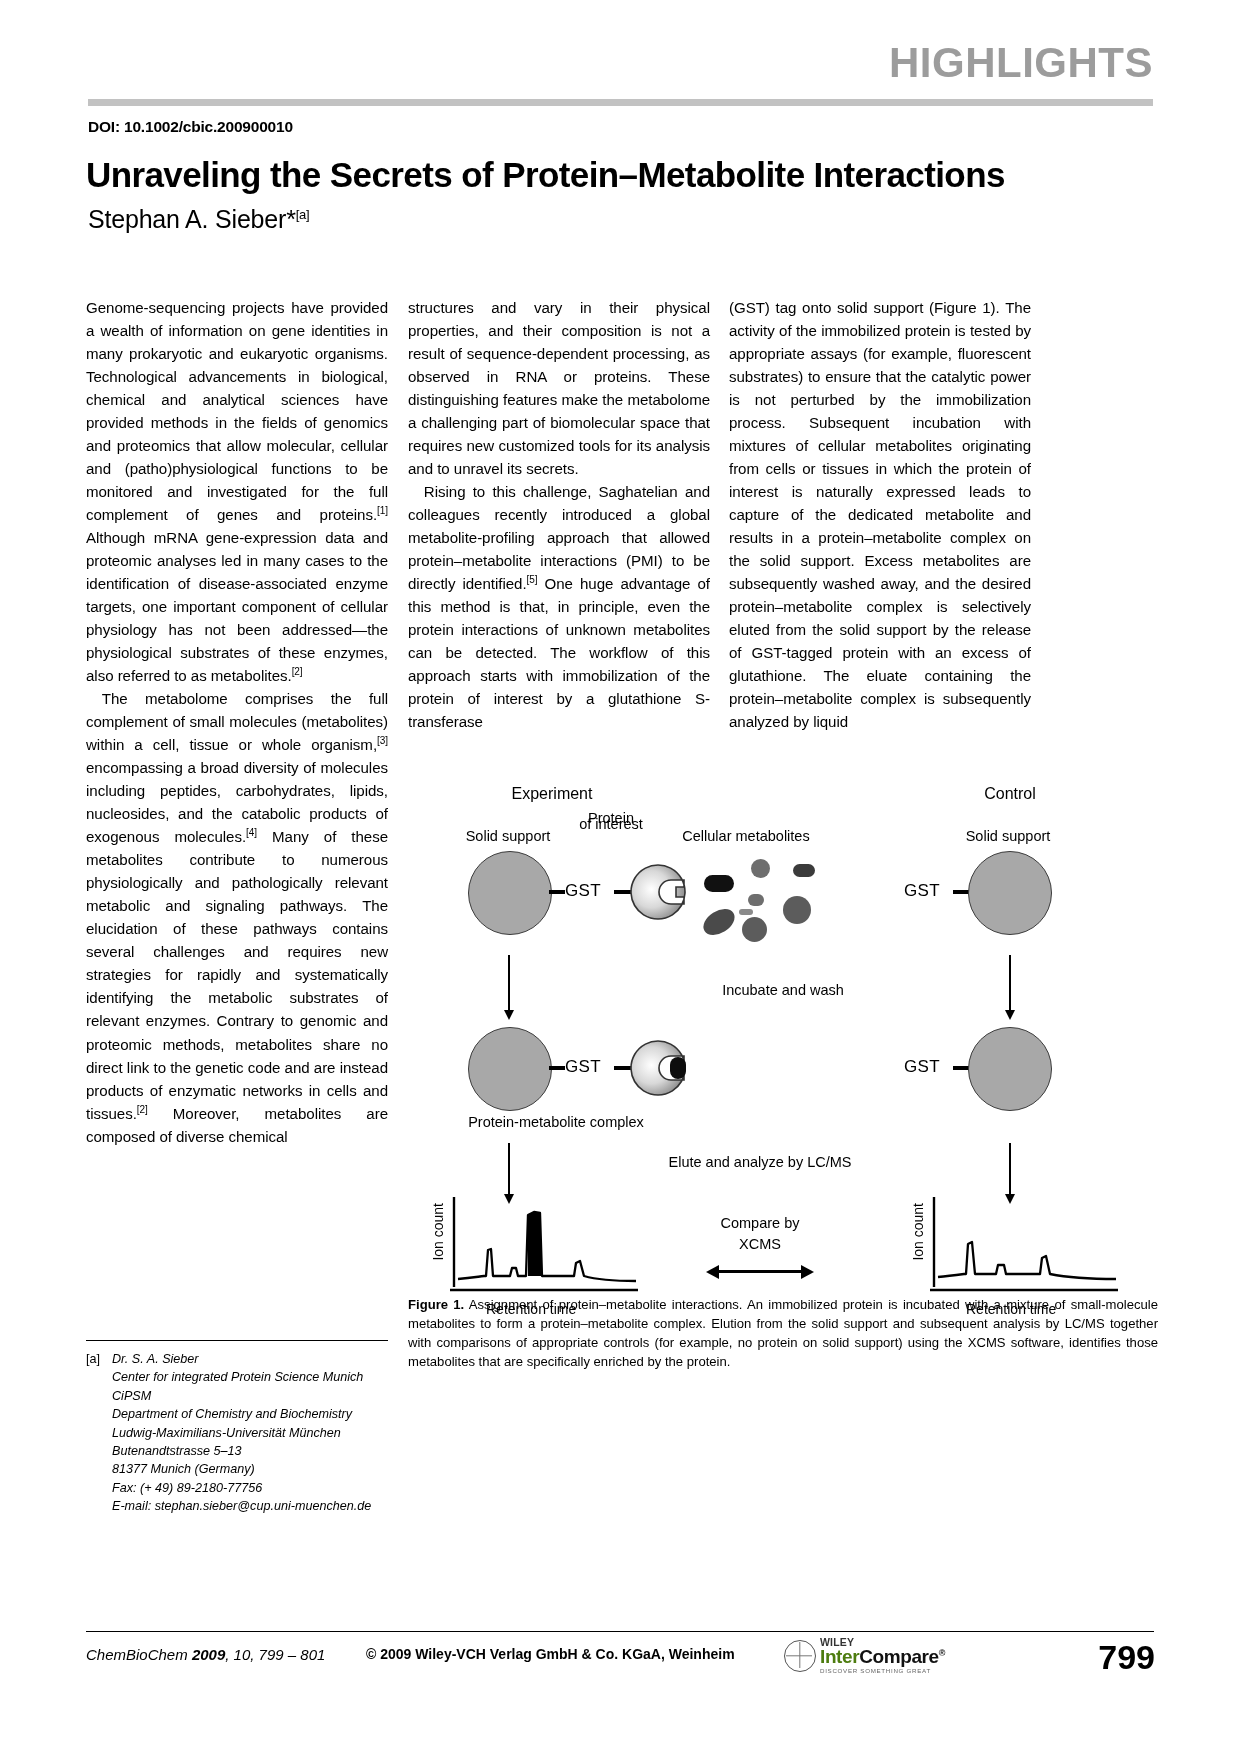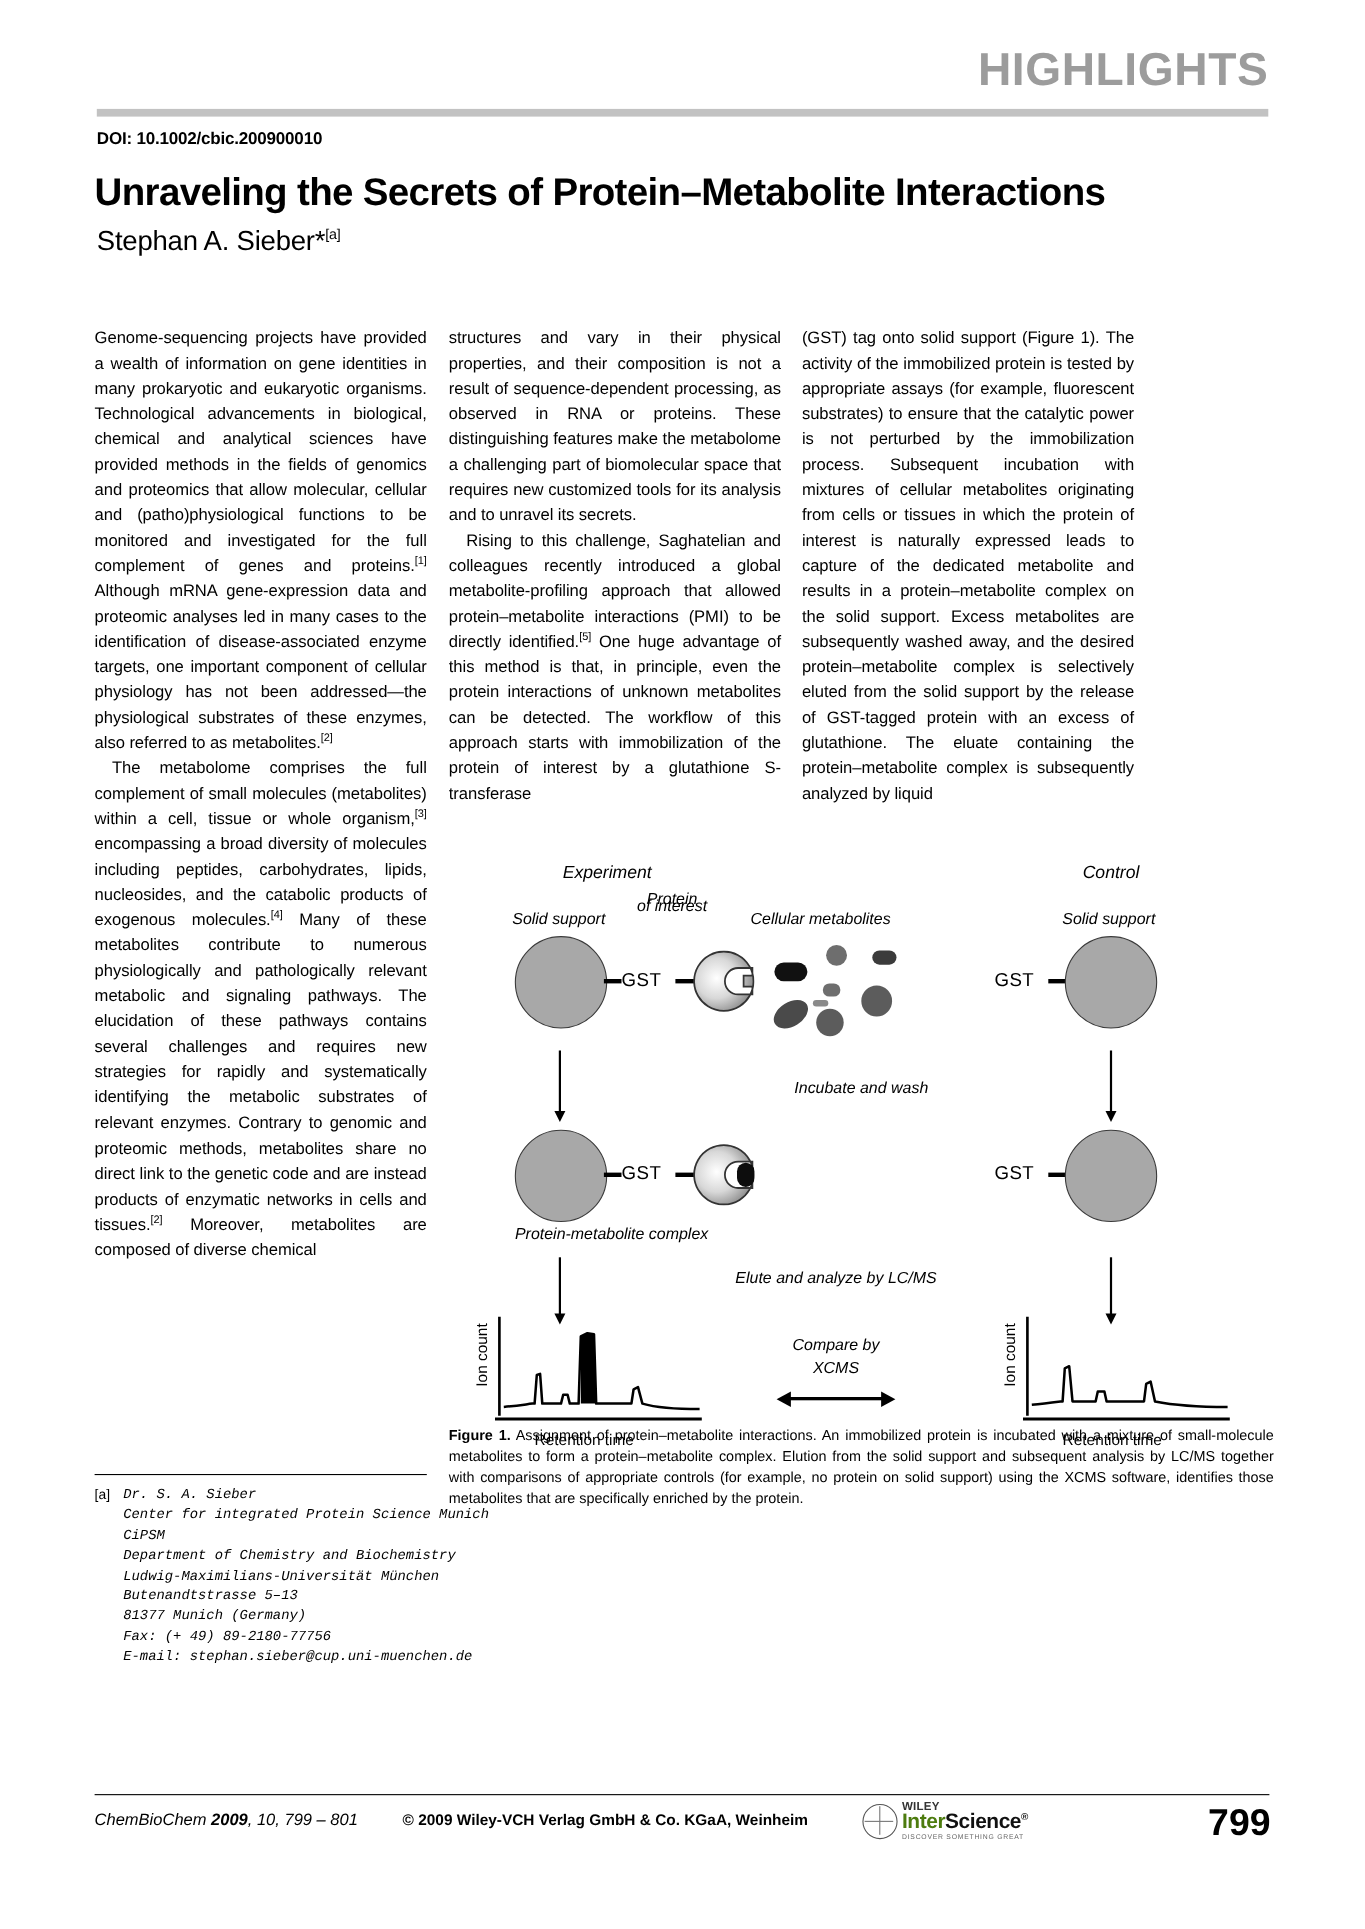--- a/index.html
+++ b/index.html
@@ -124,42 +124,41 @@
     display: flex;
     font-size: 12.6px;
     line-height: 1.46;
     font-style: italic;
   }
   .fn-marker {
     width: 26px;
     flex: 0 0 26px;
     font-style: normal;
   }
-  .fn-lines { flex: 1 1 auto; font-family: Liberation Mono, monospace; }
+  .fn-lines { flex: 1 1 auto; }
   .fn-lines div { white-space: nowrap; }
 
   
   .figure {
     position: absolute;
     left: 408px;
     top: 775px;
     width: 748px;
   }
   .fig-art {
     position: relative;
     width: 748px;
     height: 520px;
   }
   .fig-label {
     position: absolute;
     font-size: 14.5px;
     color: #000;
     white-space: nowrap;
     font-family: "Liberation Sans", sans-serif;
-    font-style: italic;
   }
   .fig-label.ctr { transform: translateX(-50%); }
   .fig-label.big { font-size: 16px; }
 
   .bead {
     position: absolute;
     border-radius: 50%;
     background: #a8a8a8;
     border: 1.3px solid #3a3a3a;
   }
@@ -488,19 +487,19 @@
 
   <div class="footer-left">
     <span>ChemBioChem </span><b>2009</b><span>, 10, 799 – 801</span>
   </div>
 
   <div class="footer-center">© 2009 Wiley-VCH Verlag GmbH &amp; Co. KGaA, Weinheim</div>
 
   <div class="wiley-logo">
     <div class="wiley-globe"></div>
     <div class="wiley-top">WILEY</div>
-    <div class="wiley-main"><span class="itr">Inter</span><span>Science</span><span style="font-size:9px; vertical-align:super;">®</span></div>
+    <div class="wiley-main"><span class="itr">Inter</span><span>Compare</span><span style="font-size:9px; vertical-align:super;">®</span></div>
     <div class="wiley-sub">DISCOVER SOMETHING GREAT</div>
   </div>
 
   <div class="footer-page">799</div>
 
 </div>
 
 </body></html>

